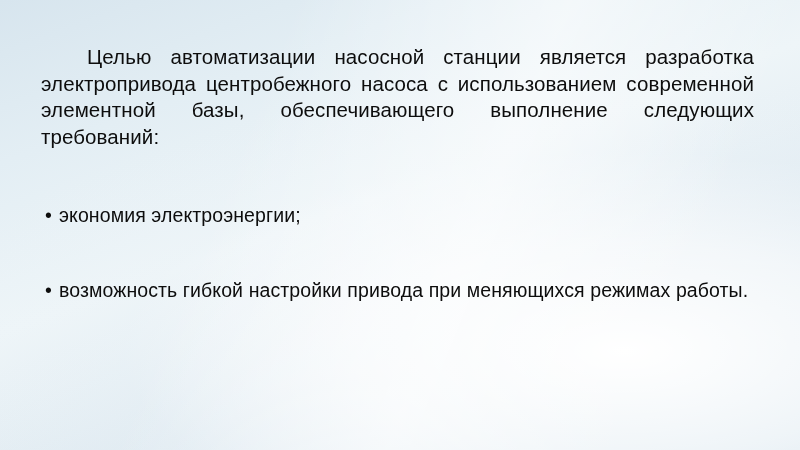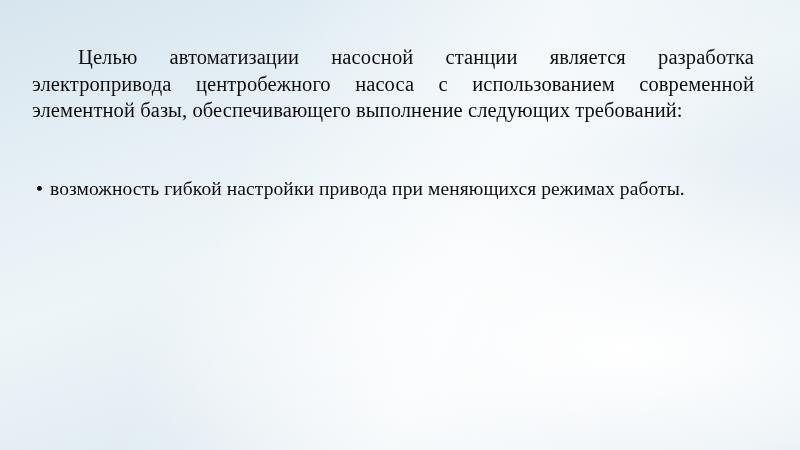--- a/index.html
+++ b/index.html
@@ -24,22 +24,21 @@
   .slide::after {
     content: "";
     position: absolute;
     left: 0; right: 0; top: 0; bottom: 0;
     background: linear-gradient(112deg, rgba(255,255,255,0.0) 30%, rgba(255,255,255,0.55) 58%, rgba(255,255,255,0.0) 82%);
     pointer-events: none;
   }
   .content {
     position: relative;
     z-index: 2;
-    padding: 44px 46px 0 32px;
-    font-family: Liberation Serif, serif;
+    padding: 44px 46px 0 41px;
   }
   .para {
     margin: 0;
     font-size: 20.5px;
     line-height: 1.30;
     color: #0d0d0d;
     text-align: justify;
     text-indent: 46px;
     letter-spacing: 0.1px;
   }
@@ -73,20 +72,21 @@
 <body>
 
 <div class="slide">
   <div class="content">
 
     <p class="para">Целью автоматизации насосной станции является разработка электропривода центробежного насоса с использованием современной элементной базы, обеспечивающего выполнение следующих требований:</p>
 
     <ul class="bullet-list">
       <li class="bullet-item bullet-item-1">
         <span class="dot">•</span>
+        <span class="text">экономия электроэнергии;</span>
       </li>
       <li class="bullet-item bullet-item-2">
         <span class="dot">•</span>
         <span class="text">возможность гибкой настройки привода при меняющихся режимах работы.</span>
       </li>
     </ul>
 
   </div>
 </div>
 

